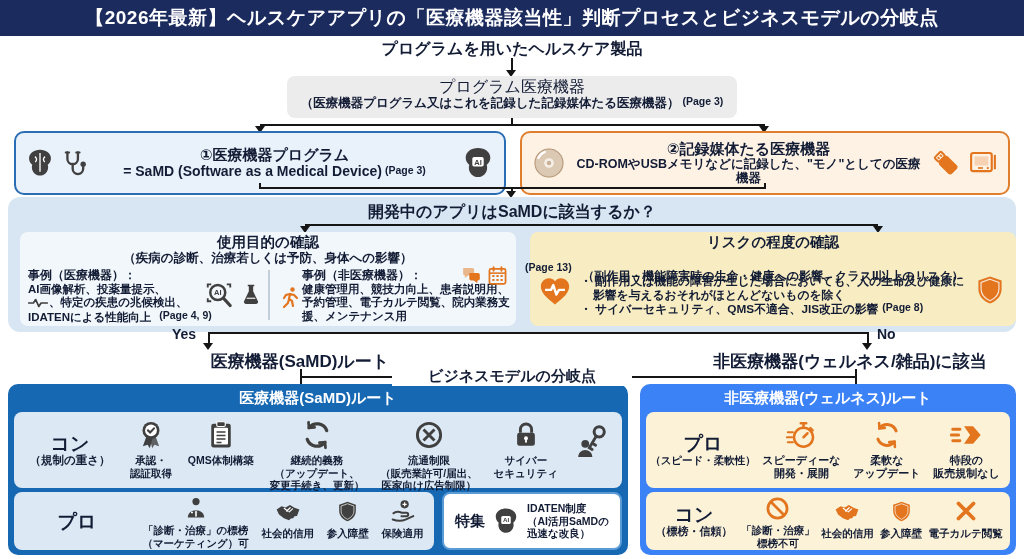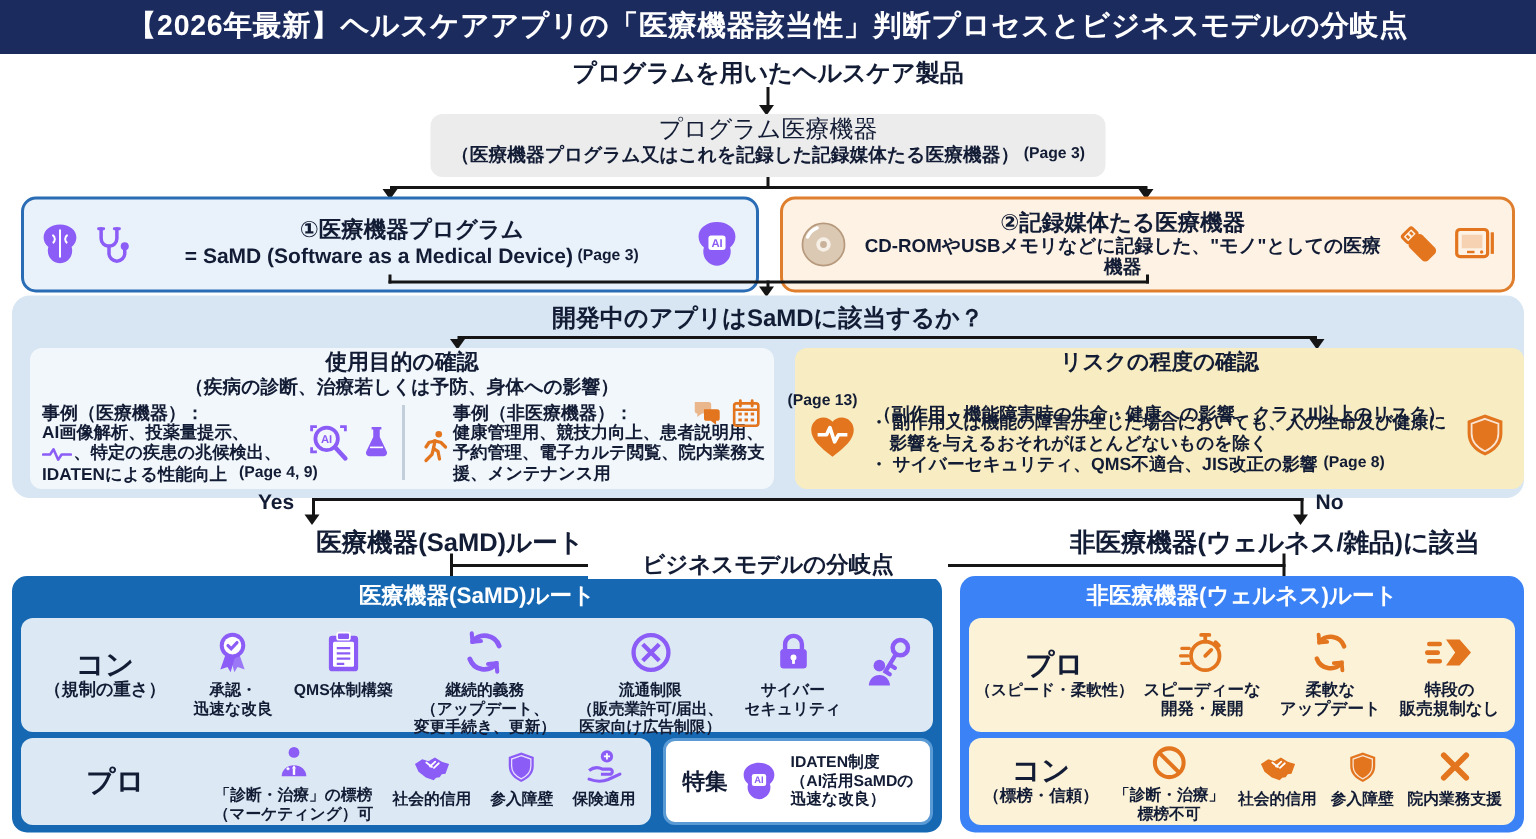--- a/index.html
+++ b/index.html
@@ -4,21 +4,21 @@
 <style>
   html,body{margin:0;padding:0;background:#fff}
   .stage{position:relative;width:1024px;height:559px;background:#fff;overflow:hidden;
          font-family:"Liberation Sans","DejaVu Sans",sans-serif;color:#131c35}
   .abs{position:absolute}
   .vline{position:absolute;width:2px;background:#151515}
   .hline{position:absolute;height:2px;background:#151515}
   .arrd{position:absolute;width:0;height:0;border-left:5px solid transparent;border-right:5px solid transparent;border-top:7px solid #151515}
   .ic{display:inline-block;line-height:0;flex:none}
   .ic svg{width:100%;height:100%;display:block}
-  .blue{color:#8b5cf6}
+  .blue{color:#404040}
   .orange{color:#e2751e}
 
   .titlebar{position:absolute;left:0;top:0;width:1024px;height:36px;background:#1c2b5e;color:#fff;
             font-size:19px;font-weight:bold;line-height:36px;text-align:center;letter-spacing:.5px}
   .toplabel{position:absolute;left:0;top:39px;width:1024px;text-align:center;font-size:16px;font-weight:bold}
 
   .graybox{position:absolute;left:287px;top:76px;width:450px;height:42px;background:#ececec;border-radius:8px;text-align:center;padding-top:2px;box-sizing:border-box}
   .gb-title{font-size:16px;font-weight:normal;line-height:18px}
   .gb-sub{font-size:12.5px;font-weight:bold;line-height:15px}
   .pgref{font-size:10.5px;font-weight:bold;position:relative;top:-2px;margin-left:3px}
@@ -284,21 +284,21 @@
                 <svg viewBox="0 0 24 24" fill="currentColor">
                   <path d="M8.5 12.5L5.5 21l3.8-1.3L11 22.5l2.3-8z"></path>
                   <path d="M15.5 12.5l3 8.5-3.8-1.3L13 22.5l-2.3-8z" opacity="0.8"></path>
                   <circle cx="12" cy="8.3" r="6.8"></circle>
                   <circle cx="12" cy="8.3" r="4.7" fill="#fff"></circle>
                   <path d="M9.6 8.3l1.7 1.7 3.1-3.3" fill="none" stroke="currentColor" stroke-width="1.7" stroke-linecap="round"></path>
                 </svg>
               </span>
             </span>
           <span class="lbl">承認・
-迅速な改良</span>
+認証取得</span>
         </div>
         <div class="ritem">
           <span class="icwrap">
               <span class="ic blue" style="width:30px;height:30px">
                 <svg viewBox="0 0 24 24">
                   <rect x="4.2" y="3" width="15.6" height="19" rx="1.8" fill="currentColor"></rect>
                   <rect x="6.4" y="6.2" width="11.2" height="13.4" rx="0.8" fill="#fff"></rect>
                   <rect x="8.6" y="1.4" width="6.8" height="3.8" rx="1" fill="currentColor" stroke="#fff" stroke-width="0.9"></rect>
                   <path d="M8.4 9.6h7.2M8.4 12.4h7.2M8.4 15.2h7.2M8.4 18h4" stroke="currentColor" stroke-width="1.2"></path>
                 </svg>
@@ -527,19 +527,19 @@
           <span class="lbl">参入障壁</span>
         </div>
         <div class="ritem" style="padding-top:6px">
           <span class="icwrap" style="height:26px">
               <span class="ic orange" style="width:24px;height:24px">
                 <svg viewBox="0 0 24 24" stroke="currentColor" stroke-width="3.8" stroke-linecap="round">
                   <path d="M4.5 4.5l15 15M19.5 4.5l-15 15"></path>
                 </svg>
               </span>
             </span>
-          <span class="lbl">院内業務支援</span>
+          <span class="lbl">電子カルテ閲覧</span>
         </div>
       </div>
     </div>
   </div>
 
 </div>
 
 </body></html>

